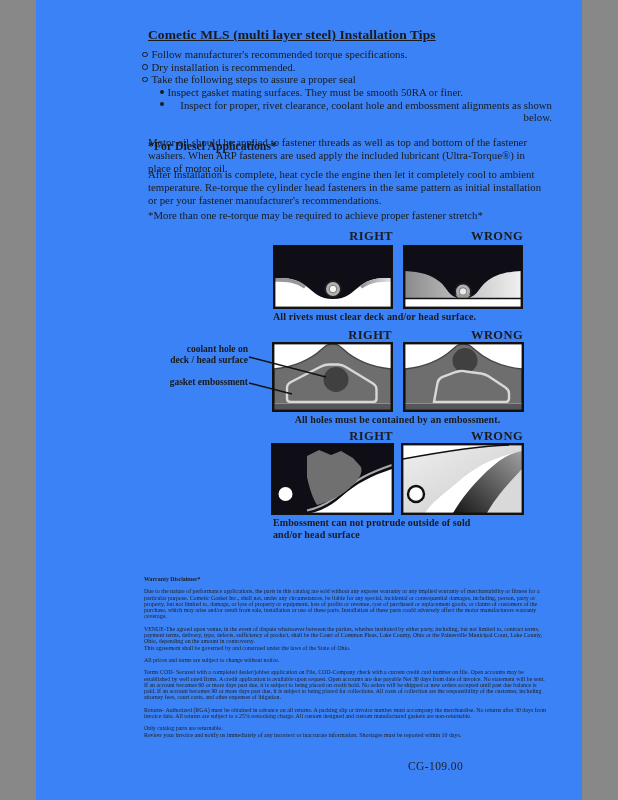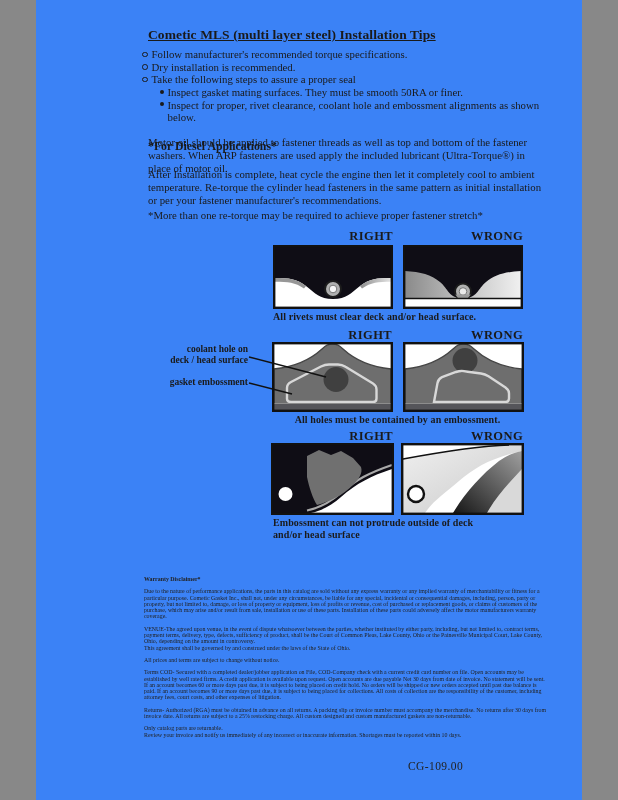--- a/index.html
+++ b/index.html
@@ -12,21 +12,21 @@
   .title{
     left:112px;top:27px;font-size:13.5px;font-weight:700;
     text-decoration:underline;letter-spacing:0.1px;white-space:nowrap;
   }
   .bullets{left:106px;top:48px;width:410px;font-size:10.8px;line-height:12.2px;}
   .b-row{display:flex;align-items:flex-start;margin-bottom:0.5px;}
   .o-bullet{
     flex:0 0 auto;width:3.5px;height:3.5px;border:1px solid #1a1a1a;border-radius:50%;
     margin:3.5px 4px 0 0;
   }
-  .sub{margin-left:18px;}
+  .sub{margin-left:18px;text-align:right;}
   .dot-bullet{
     flex:0 0 auto;width:4px;height:4px;background:#1a1a1a;border-radius:50%;
     margin:3.5px 3.5px 0 0;
   }
   .diesel-head{left:112px;top:119px;font-size:11.8px;font-weight:700;margin-top:20px;}
   .para{left:112px;width:398px;font-size:10.8px;line-height:13.2px;}
   .p1{top:136px;}
   .p2{top:168px;}
   .note{top:209px;}
   .fig-label{
@@ -185,21 +185,21 @@
     <rect x="1" y="1" width="121" height="70" fill="#ffffff"></rect>
     <path d="M2,16 C40,9 78,3 108,2 L121,2 L121,8 C92,14 74,24 58,38 C44,50 32,58 24,70 L2,70 Z" fill="url(#g3)"></path>
     <path d="M2,16 C40,9 78,3 108,2" fill="none" stroke="#111" stroke-width="1.6"></path>
     <path d="M86,70 C96,52 108,40 121,26 L121,70 Z" fill="#d9d9d9"></path>
     <path d="M121,8 L121,26 C108,40 96,52 86,70 L52,70 C64,50 80,32 98,18 C106,12 114,9.5 121,8 Z" fill="url(#g4)"></path>
     <circle cx="15" cy="51" r="8" fill="#ffffff" stroke="#111" stroke-width="2.4"></circle>
     <rect x="1.2" y="1.2" width="120.6" height="69.6" fill="none" stroke="#111" stroke-width="2.4"></rect>
   </svg>
 
   <div class="abs caption" style="left:237px;top:517px;line-height:11.5px;width:250px;">
-    <div>Embossment can not protrude outside of deck</div>
+    <div>Embossment can not protrude outside of sold</div>
     <div>and/or head surface</div>
   </div>
 
   <div class="abs legal">
     <div class="lh">Warranty Disclaimer*</div>
     <p>Due to the nature of performance applications, the parts in this catalog are sold without any express warranty or any implied warranty of merchantability or fitness for a particular purpose.  Cometic Gasket Inc., shall not, under any circumstances, be liable for any special, incidental or consequential damages, including, person, party or property, but not limited to, damage, or loss of property or equipment, loss of profits or revenue, cost of purchased or replacement goods, or claims of customers of the purchase, which may arise and/or result from sale, installation or use of these parts.  Installation of these parts could adversely affect the motor manufacturers warranty coverage.</p>
     <p><span>VENUE-The agreed upon venue, in the event of dispute whatsoever between the parties, whether instituted by either party, including, but not limited to, contract terms, payment terms, delivery, type, defects, sufficiency of product, shall be the Court of Common Pleas, Lake County, Ohio or the Painesville Municipal Court, Lake County, Ohio, depending on the amount in controversy.</span><br>
       <span>This agreement shall be governed by and construed under the laws of the State of Ohio.</span></p>
     <p>All prices and terms are subject to change without notice.</p>
     <p>Terms COD- Secured with a completed dealer/jobber application on File, COD-Company check with a current credit card number on file.  Open accounts may be established by well rated firms.  A credit application is available upon request.  Open accounts are due payable Net 30 days from date of invoice.  No statement will be sent.  If an account becomes 60 or more days past due, it is subject to being placed on credit hold.  No orders will be shipped or new orders accepted until past due balance is paid.  If an account becomes 90 or more days past due, it is subject to being placed for collections.  All costs of collection are the responsibility of the customer, including attorney fees, court costs, and other expenses of litigation.</p>

